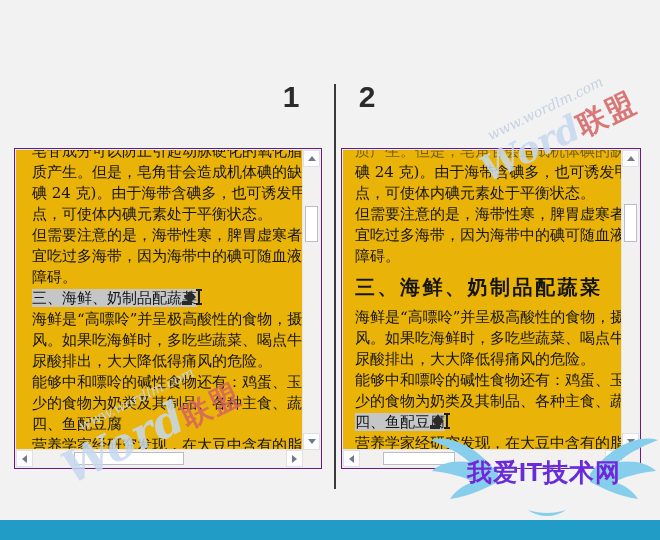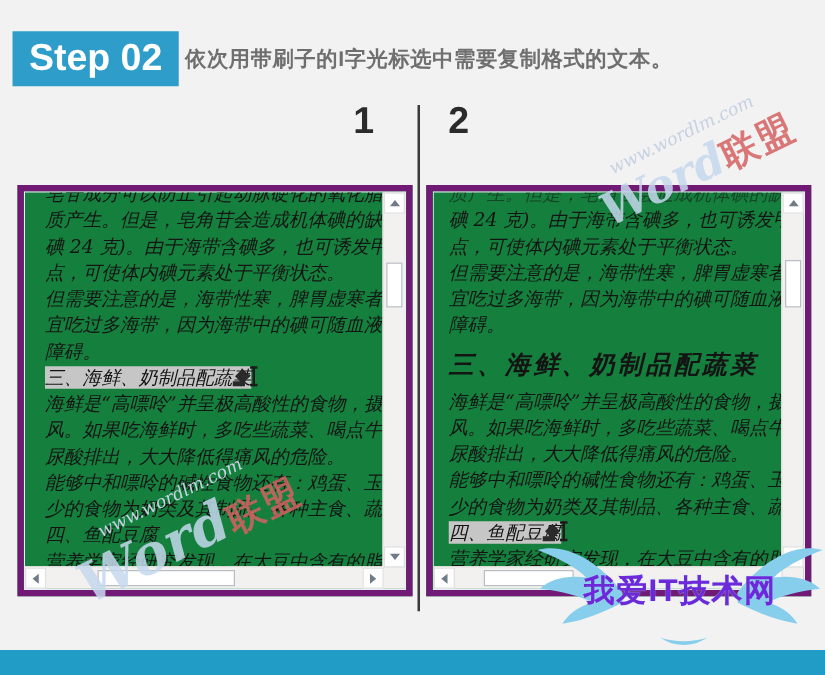--- a/index.html
+++ b/index.html
@@ -10,22 +10,22 @@
   .step-box{position:absolute;left:10px;top:25px;width:133px;height:44px;background:#2e9dc9;
             color:#fff;font-size:30px;font-weight:700;display:flex;align-items:center;justify-content:center;}
   .instruction{position:absolute;left:148px;top:36px;font-size:17px;font-weight:700;color:#6f6f6f;letter-spacing:.5px;}
 
   
   .panel-num{position:absolute;top:80px;width:40px;text-align:center;font-size:30px;font-weight:700;color:#2b2b2b;}
   .num-1{left:271px;} .num-2{left:347px;}
   .divider{position:absolute;left:334px;top:84px;width:2px;height:405px;background:#3a3a3a;}
 
   
-  .panel{position:absolute;top:148px;height:319px;background:#15803d;border:5px solid #701a75;
-         box-shadow:inset 0 0 0 1px #e7eef5;font-style:italic;}
+  .panel{position:absolute;top:148px;height:319px;background:#eab308;border:1px solid #701a75;
+         box-shadow:inset 0 0 0 1px #e7eef5;}
   .panel-1{left:14px;width:306px;}
   .panel-2{left:341px;width:298px;}
   .doc-content{position:absolute;left:1px;top:1px;right:18px;bottom:18px;overflow:hidden;
                padding-left:16px;color:#141414;font-family:"DejaVu Serif","Liberation Serif",serif;font-size:15px;}
   .panel-2 .doc-content{padding-left:12px;}
   .doc-line{height:21px;line-height:21px;white-space:nowrap;}
   .doc-line.clip-top{margin-top:-9px;}
   .doc-line.faded{opacity:.55;}
   .doc-line.heading{height:30px;line-height:30px;font-size:20px;font-weight:700;letter-spacing:2.5px;margin:5px 0 5px;}
   .sel{background:#c6c6c6;}
@@ -71,24 +71,20 @@
   .logo-url{position:absolute;left:0;top:56px;width:232px;text-align:center;font-size:13px;font-weight:700;color:#b5e2f6;}
 
   
   .bottom-bar{position:absolute;left:0;top:520px;width:660px;height:20px;background:#219cc7;}
 </style>
 </head>
 <body>
 
 <div class="canvas">
 
-  <div class="step-box">
-    <span>Step 02</span>
-  </div>
-  <div class="instruction">依次用带刷子的I字光标选中需要复制格式的文本。</div>
 
   <div class="panel-num num-1">1</div>
   <div class="panel-num num-2">2</div>
   <div class="divider"></div>
 
   <div class="panel panel-1 p1">
     <div class="doc-content">
         <div class="doc-line clip-top"><span>皂苷成分可以防止引起动脉硬化的氧化脂</span></div>
         <div class="doc-line normal"><span>质产生。但是，皂角苷会造成机体碘的缺乏</span></div>
         <div class="doc-line normal"><span>碘 24 克)。由于海带含碘多，也可诱发甲状</span></div>

